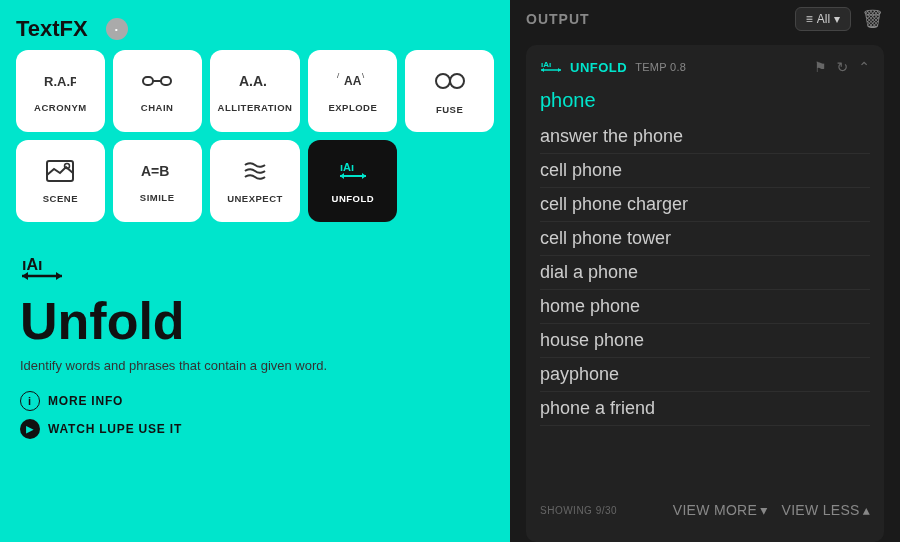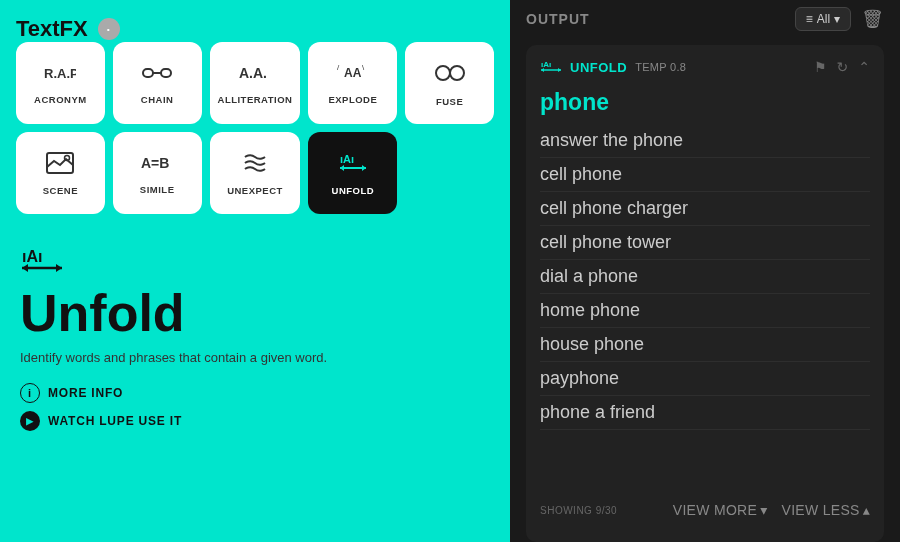--- a/index.html
+++ b/index.html
@@ -18,22 +18,22 @@
       height: 542px;
       padding: 16px;
       display: flex;
       flex-direction: column;
       position: relative;
     }
 
     .header {
       display: flex;
       align-items: center;
-      gap: 10px;
-      margin-bottom: 0;
+      gap: 18px;
+      margin-bottom: 8px;
     }
 
     .app-title {
       font-size: 22px;
       font-weight: bold;
       color: #111;
     }
 
     .info-badge {
       background: #aaa;
@@ -259,22 +259,22 @@
       gap: 10px;
       color: #666;
       font-size: 16px;
     }
 
     .output-card-actions span {
       cursor: pointer;
     }
 
     .word-title {
-      font-size: 23px;
-      font-weight: bold;
+      font-size: 20px;
+      font-weight: normal;
       color: #00e5cc;
       margin-bottom: 8px;
     }
 
     .result-list {
       flex: 1;
       overflow-y: auto;
     }
 
     .result-item {

